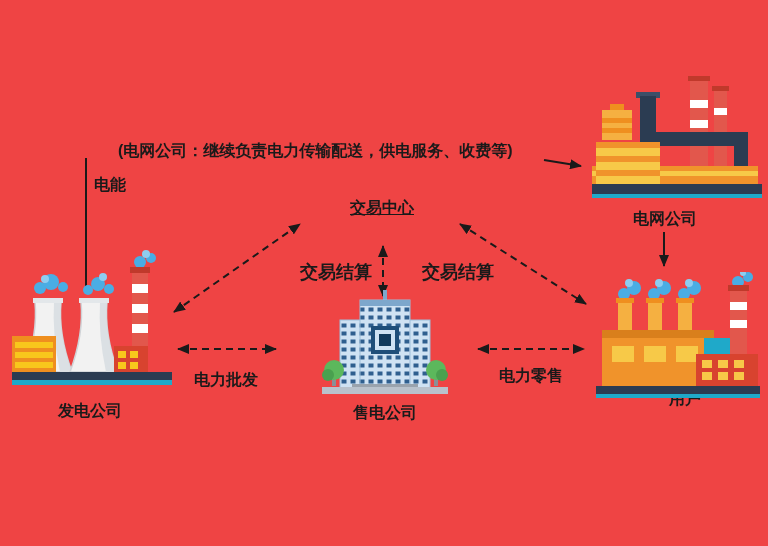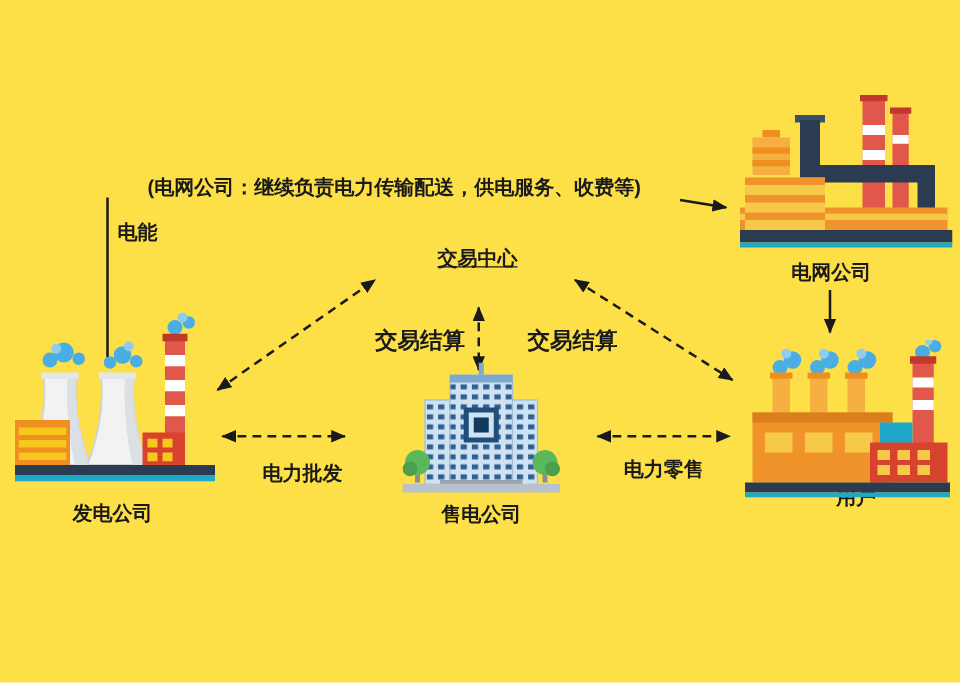--- a/index.html
+++ b/index.html
@@ -1,38 +1,38 @@
 <!DOCTYPE html>
 <html><head>
 <meta charset="utf-8">
 <style>
   html,body{margin:0;padding:0;background:#ffffff;}
   #canvas{
-    position:relative;width:768px;height:546px;background:#fde047;
+    position:relative;width:768px;height:546px;background:#ef4444;
     font-family:"Liberation Sans","DejaVu Sans",sans-serif;overflow:hidden;
   }
   .label{
     position:absolute;color:#1a1a1a;font-weight:bold;font-size:16px;
     white-space:nowrap;line-height:1.2;
   }
   .label.small{font-size:18px;}
   .illus{position:absolute;}
   svg{display:block;}
 </style>
 </head>
 <body>
 
 <div id="canvas">
 
   <div class="label" style="left:118px;top:141px;">(电网公司：继续负责电力传输配送，供电服务、收费等)</div>
-  <div class="label" style="left:94px;top:177px;">电能</div>
+  <div class="label" style="left:94px;top:177px;font-family:Liberation Mono, monospace;">电能</div>
   <div class="label" style="left:350px;top:198px;text-decoration:underline;">交易中心</div>
   <div class="label small" style="left:300px;top:262px;">交易结算</div>
   <div class="label small" style="left:422px;top:262px;">交易结算</div>
-  <div class="label" style="left:194px;top:370px;margin-left:16px;">电力批发</div>
+  <div class="label" style="left:194px;top:370px;">电力批发</div>
   <div class="label" style="left:499px;top:368px;font-family:Liberation Mono, monospace;">电力零售</div>
   <div class="label" style="left:58px;top:403px;font-family:Liberation Mono, monospace;">发电公司</div>
   <div class="label" style="left:633px;top:209px;">电网公司</div>
   <div class="label" style="left:353px;top:403px;">售电公司</div>
   <div class="label" style="left:669px;top:389px;">用户</div>
 
   <svg width="768" height="546" style="position:absolute;left:0;top:0;pointer-events:none;">
     <defs>
       <marker id="arr" viewBox="0 0 12 10" markerWidth="12" markerHeight="10" refX="11" refY="5" orient="auto-start-reverse" markerUnits="userSpaceOnUse">
         <path d="M0,0 L12,5 L0,10 Z" fill="#1a1a1a"></path>

